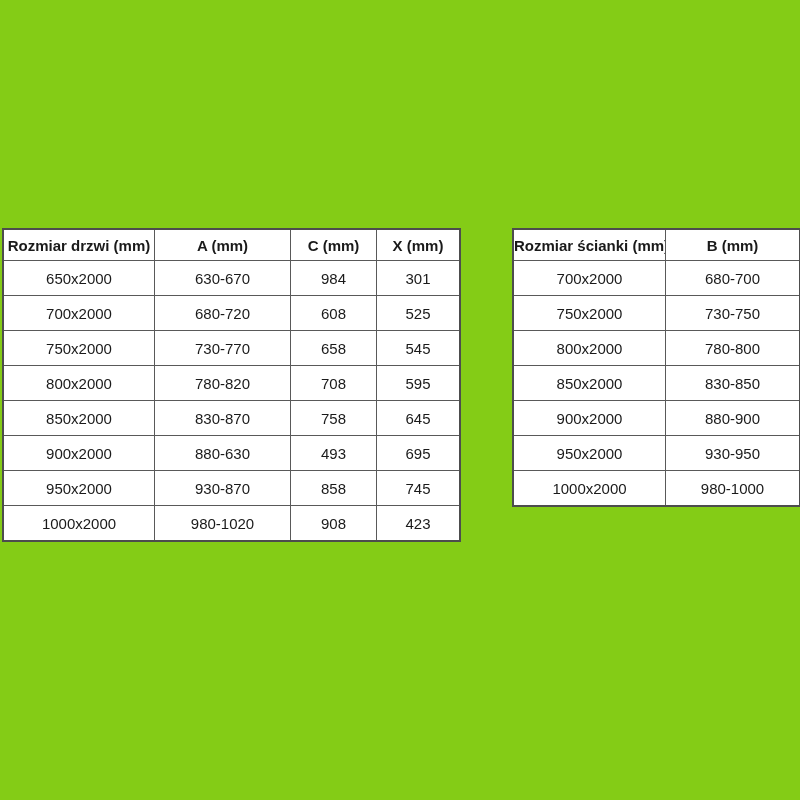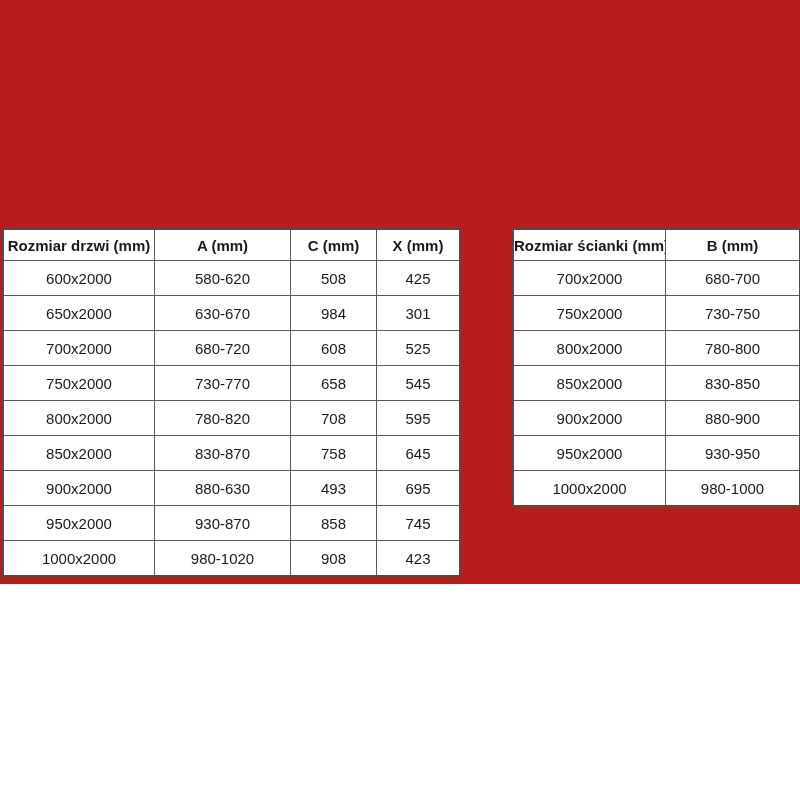--- a/index.html
+++ b/index.html
@@ -7,22 +7,22 @@
     padding: 0;
     background: #ffffff;
     width: 800px;
     height: 800px;
     overflow: hidden;
     font-family: "Liberation Sans", sans-serif;
   }
   .page {
     position: relative;
     width: 800px;
-    height: 584px;
-    background: #b91c1c;
+    height: 800px;
+    background: #84cc16;
   }
   table.spec-table {
     position: absolute;
     border-collapse: collapse;
     table-layout: fixed;
     background: #ffffff;
     border: 2px solid #4d4d4d;
   }
   table.spec-table th,
   table.spec-table td {
@@ -67,26 +67,20 @@
   <table id="doors-table" class="spec-table">
       <thead>
         <tr>
           <th>Rozmiar drzwi (mm)</th>
           <th>A (mm)</th>
           <th>C (mm)</th>
           <th>X (mm)</th>
         </tr>
       </thead>
       <tbody>
-        <tr>
-          <td>600x2000</td>
-          <td>580-620</td>
-          <td>508</td>
-          <td>425</td>
-        </tr>
         <tr>
           <td>650x2000</td>
           <td>630-670</td>
           <td>984</td>
           <td>301</td>
         </tr>
         <tr>
           <td>700x2000</td>
           <td>680-720</td>
           <td>608</td>

